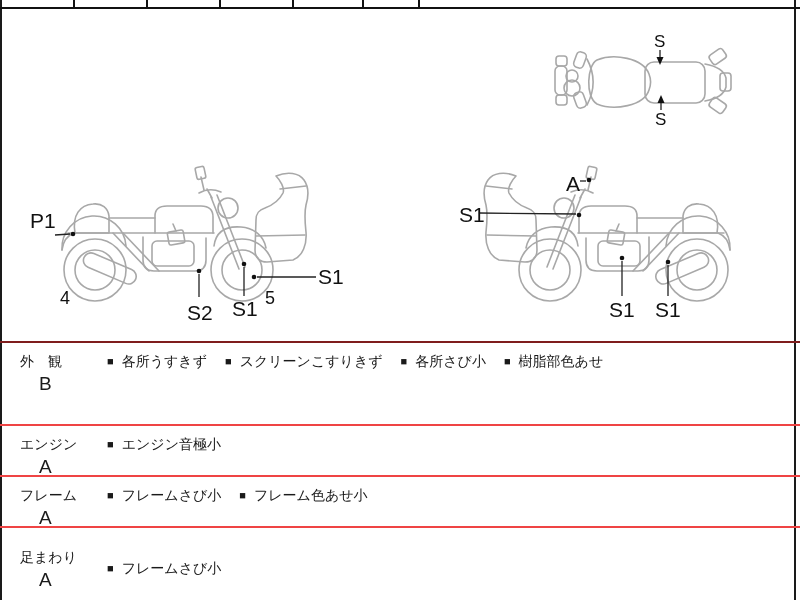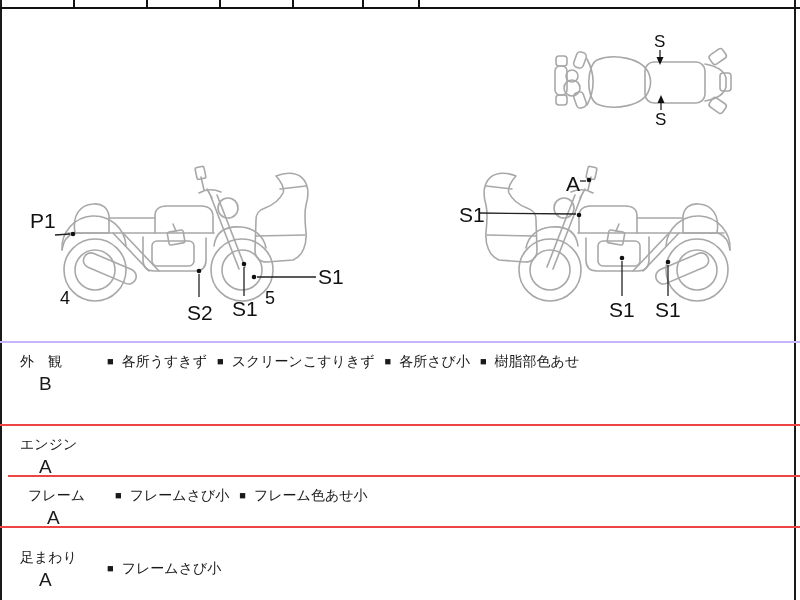--- a/index.html
+++ b/index.html
@@ -14,25 +14,25 @@
   
   .diagram-svg{position:absolute;left:0;top:0;}
   
   .dlabel{position:absolute;font-size:21px;line-height:1;white-space:nowrap;color:#111;}
   .dnum{font-size:18px;}
   .dsmall{font-size:17px;}
   
   #ctable{position:absolute;left:0;top:341px;width:800px;}
   .trow{box-sizing:border-box;display:flex;align-items:flex-start;
         border-top:2px solid #ef4444;padding-top:9px;}
-  .trow.first{border-top:2px solid #c4b5fd;}
+  .trow.first{border-top:2px solid #7f1d1d;}
   .tcat{box-sizing:border-box;flex:0 0 107px;padding-left:20px;}
   .catlabel{font-size:14px;line-height:19px;}
   .catgrade{font-size:19px;line-height:19px;margin-left:19px;margin-top:3px;}
-  .titems{display:flex;flex-wrap:nowrap;gap:10px;font-size:14px;line-height:18px;padding-right:8px;}
+  .titems{display:flex;flex-wrap:nowrap;gap:18px;font-size:14px;line-height:18px;padding-right:8px;}
   .titem{white-space:nowrap;}
   .tsq{font-size:11px;margin-right:8px;position:relative;top:-1px;}
 </style>
 </head>
 <body>
 
 <div class="sheet">
 
   <div class="border-left"></div>
   <div class="border-right"></div>
@@ -165,22 +165,25 @@
           <span class="titem"><span class="tsq">■</span><span class="ttxt">スクリーンこすりきず</span></span>
           <span class="titem"><span class="tsq">■</span><span class="ttxt">各所さび小</span></span>
           <span class="titem"><span class="tsq">■</span><span class="ttxt">樹脂部色あせ</span></span>
         </div>
       </div>
       <div class="trow" style="height: 51px;">
         <div class="tcat">
           <div class="catlabel">エンジン</div>
           <div class="catgrade">A</div>
         </div>
-      </div>
-      <div class="trow" style="height: 51px; margin-left: 8px;">
+        <div class="titems">
+          <span class="titem"><span class="tsq">■</span><span class="ttxt">エンジン音極小</span></span>
+        </div>
+      </div>
+      <div class="trow" style="height: 51px;">
         <div class="tcat">
           <div class="catlabel">フレーム</div>
           <div class="catgrade">A</div>
         </div>
         <div class="titems">
           <span class="titem"><span class="tsq">■</span><span class="ttxt">フレームさび小</span></span>
           <span class="titem"><span class="tsq">■</span><span class="ttxt">フレーム色あせ小</span></span>
         </div>
       </div>
       <div class="trow" style="height: 74px; align-items: center;">

